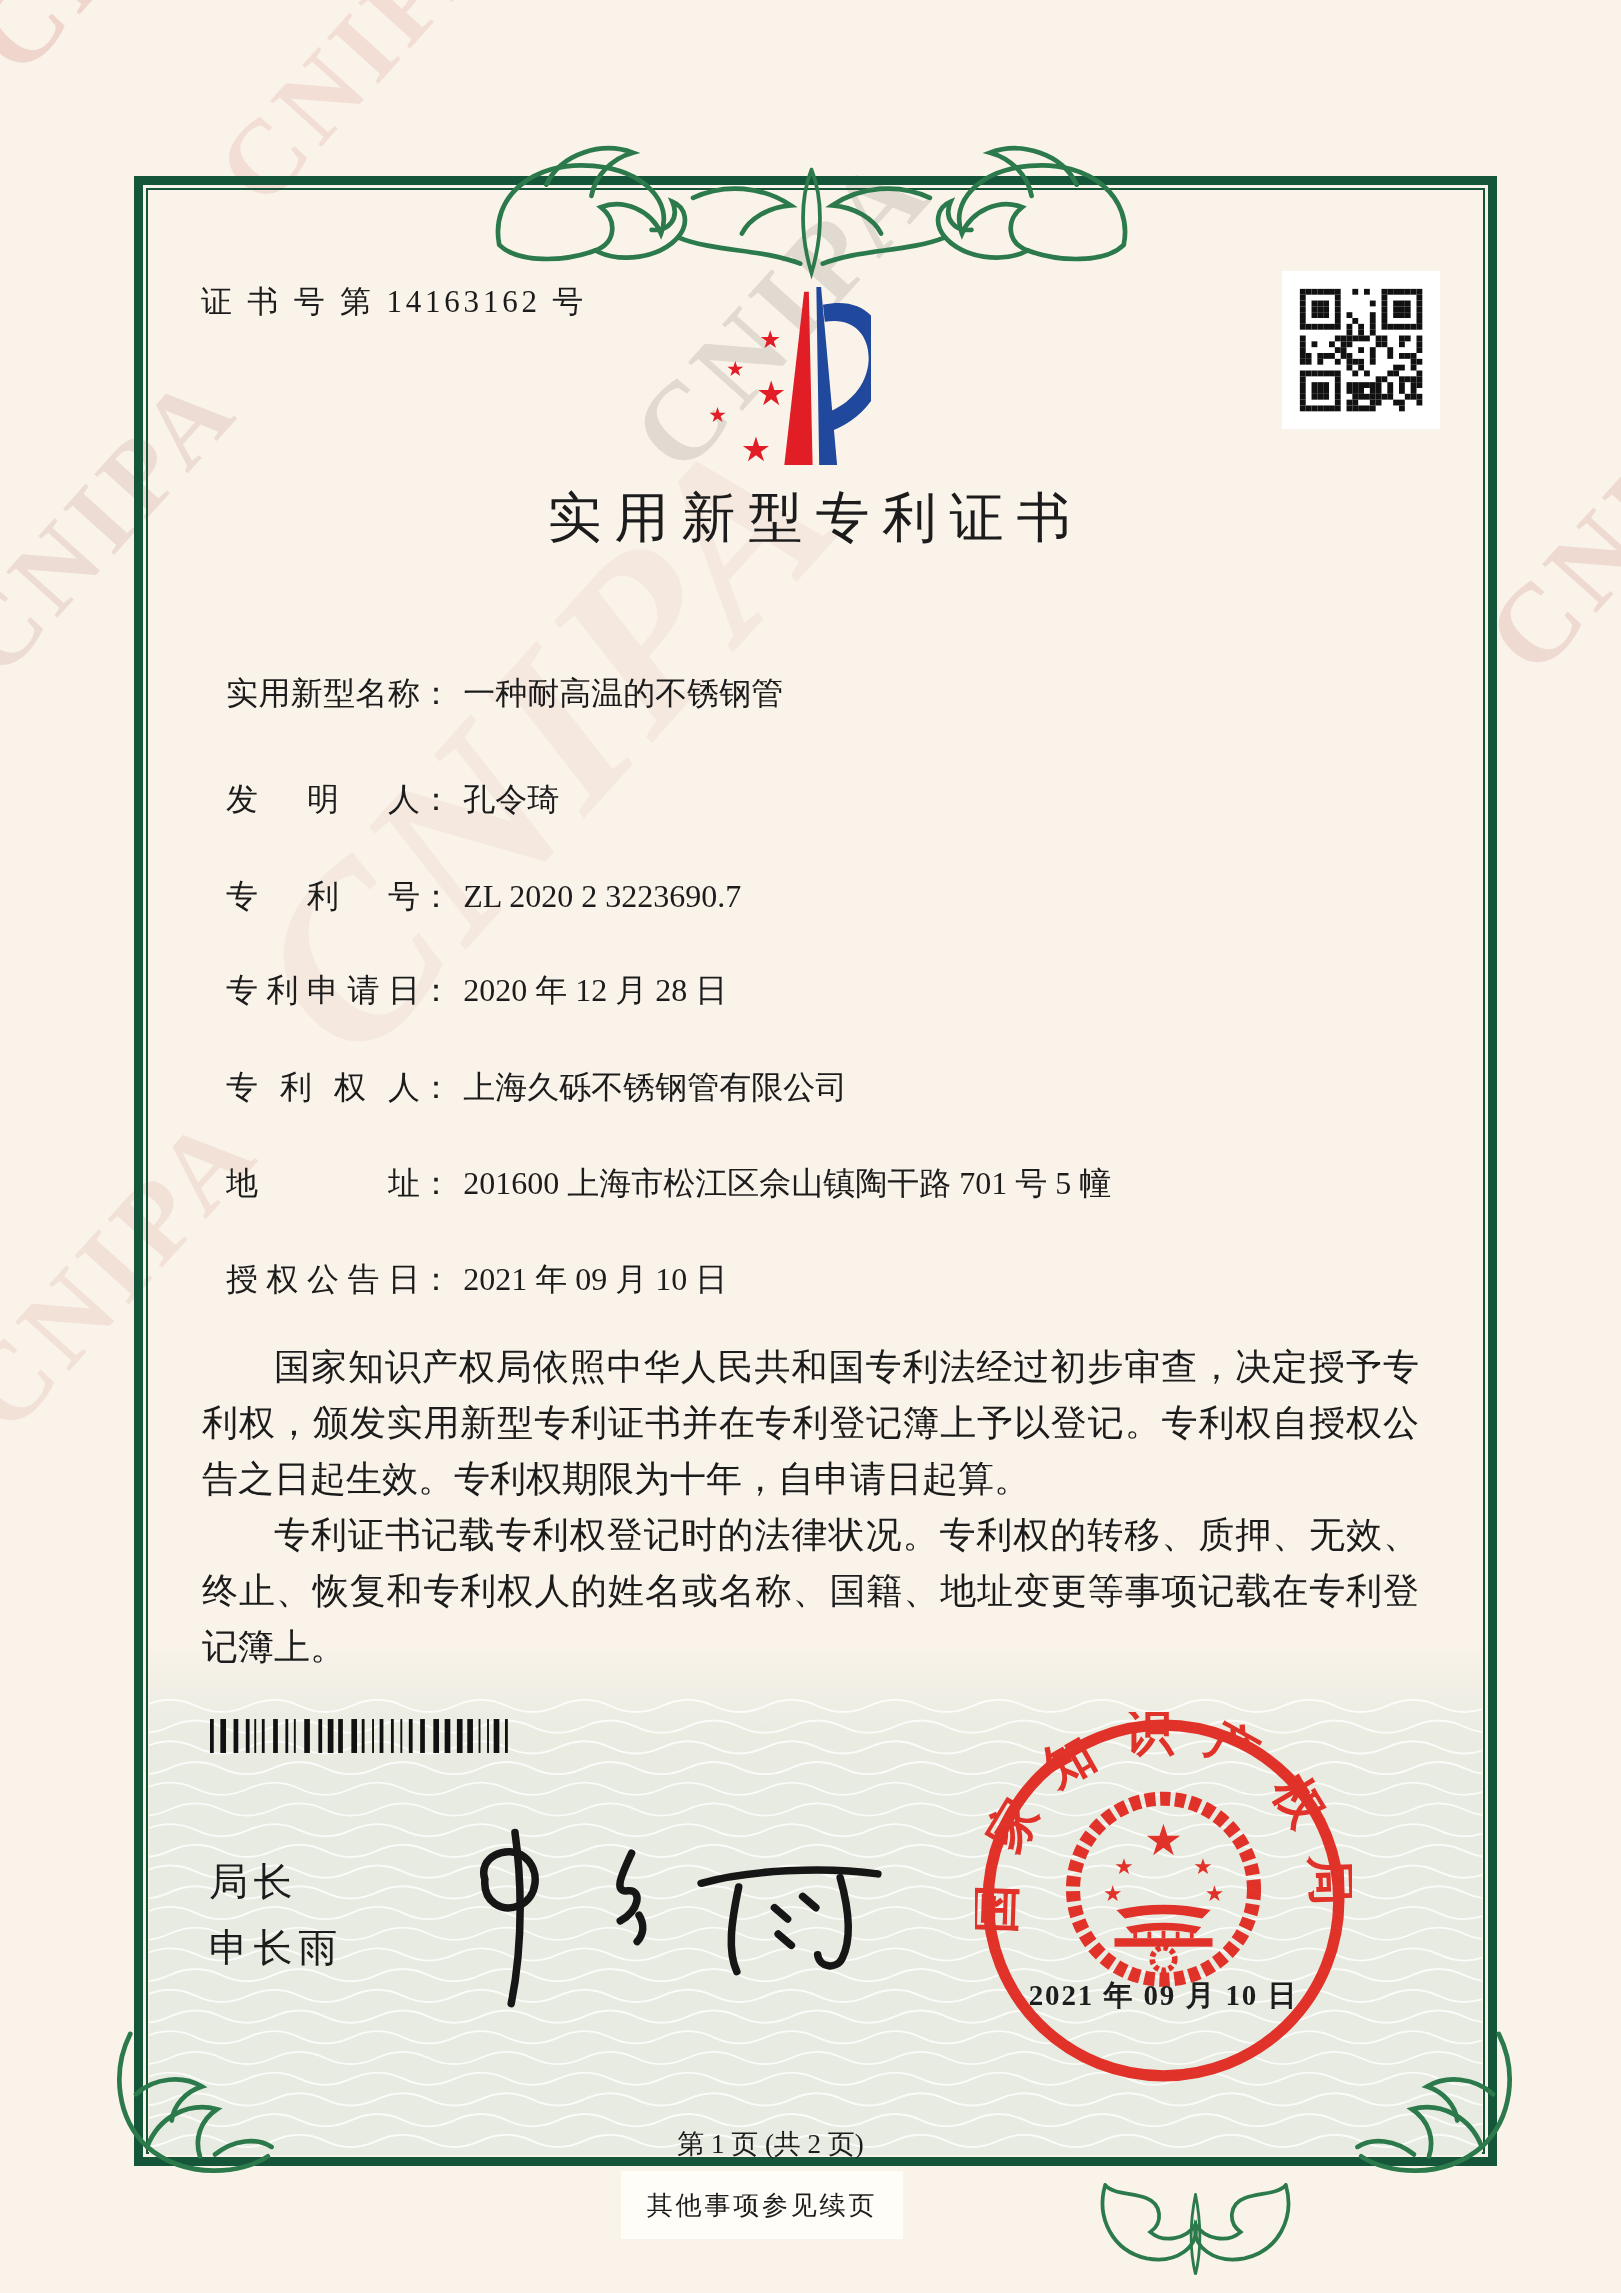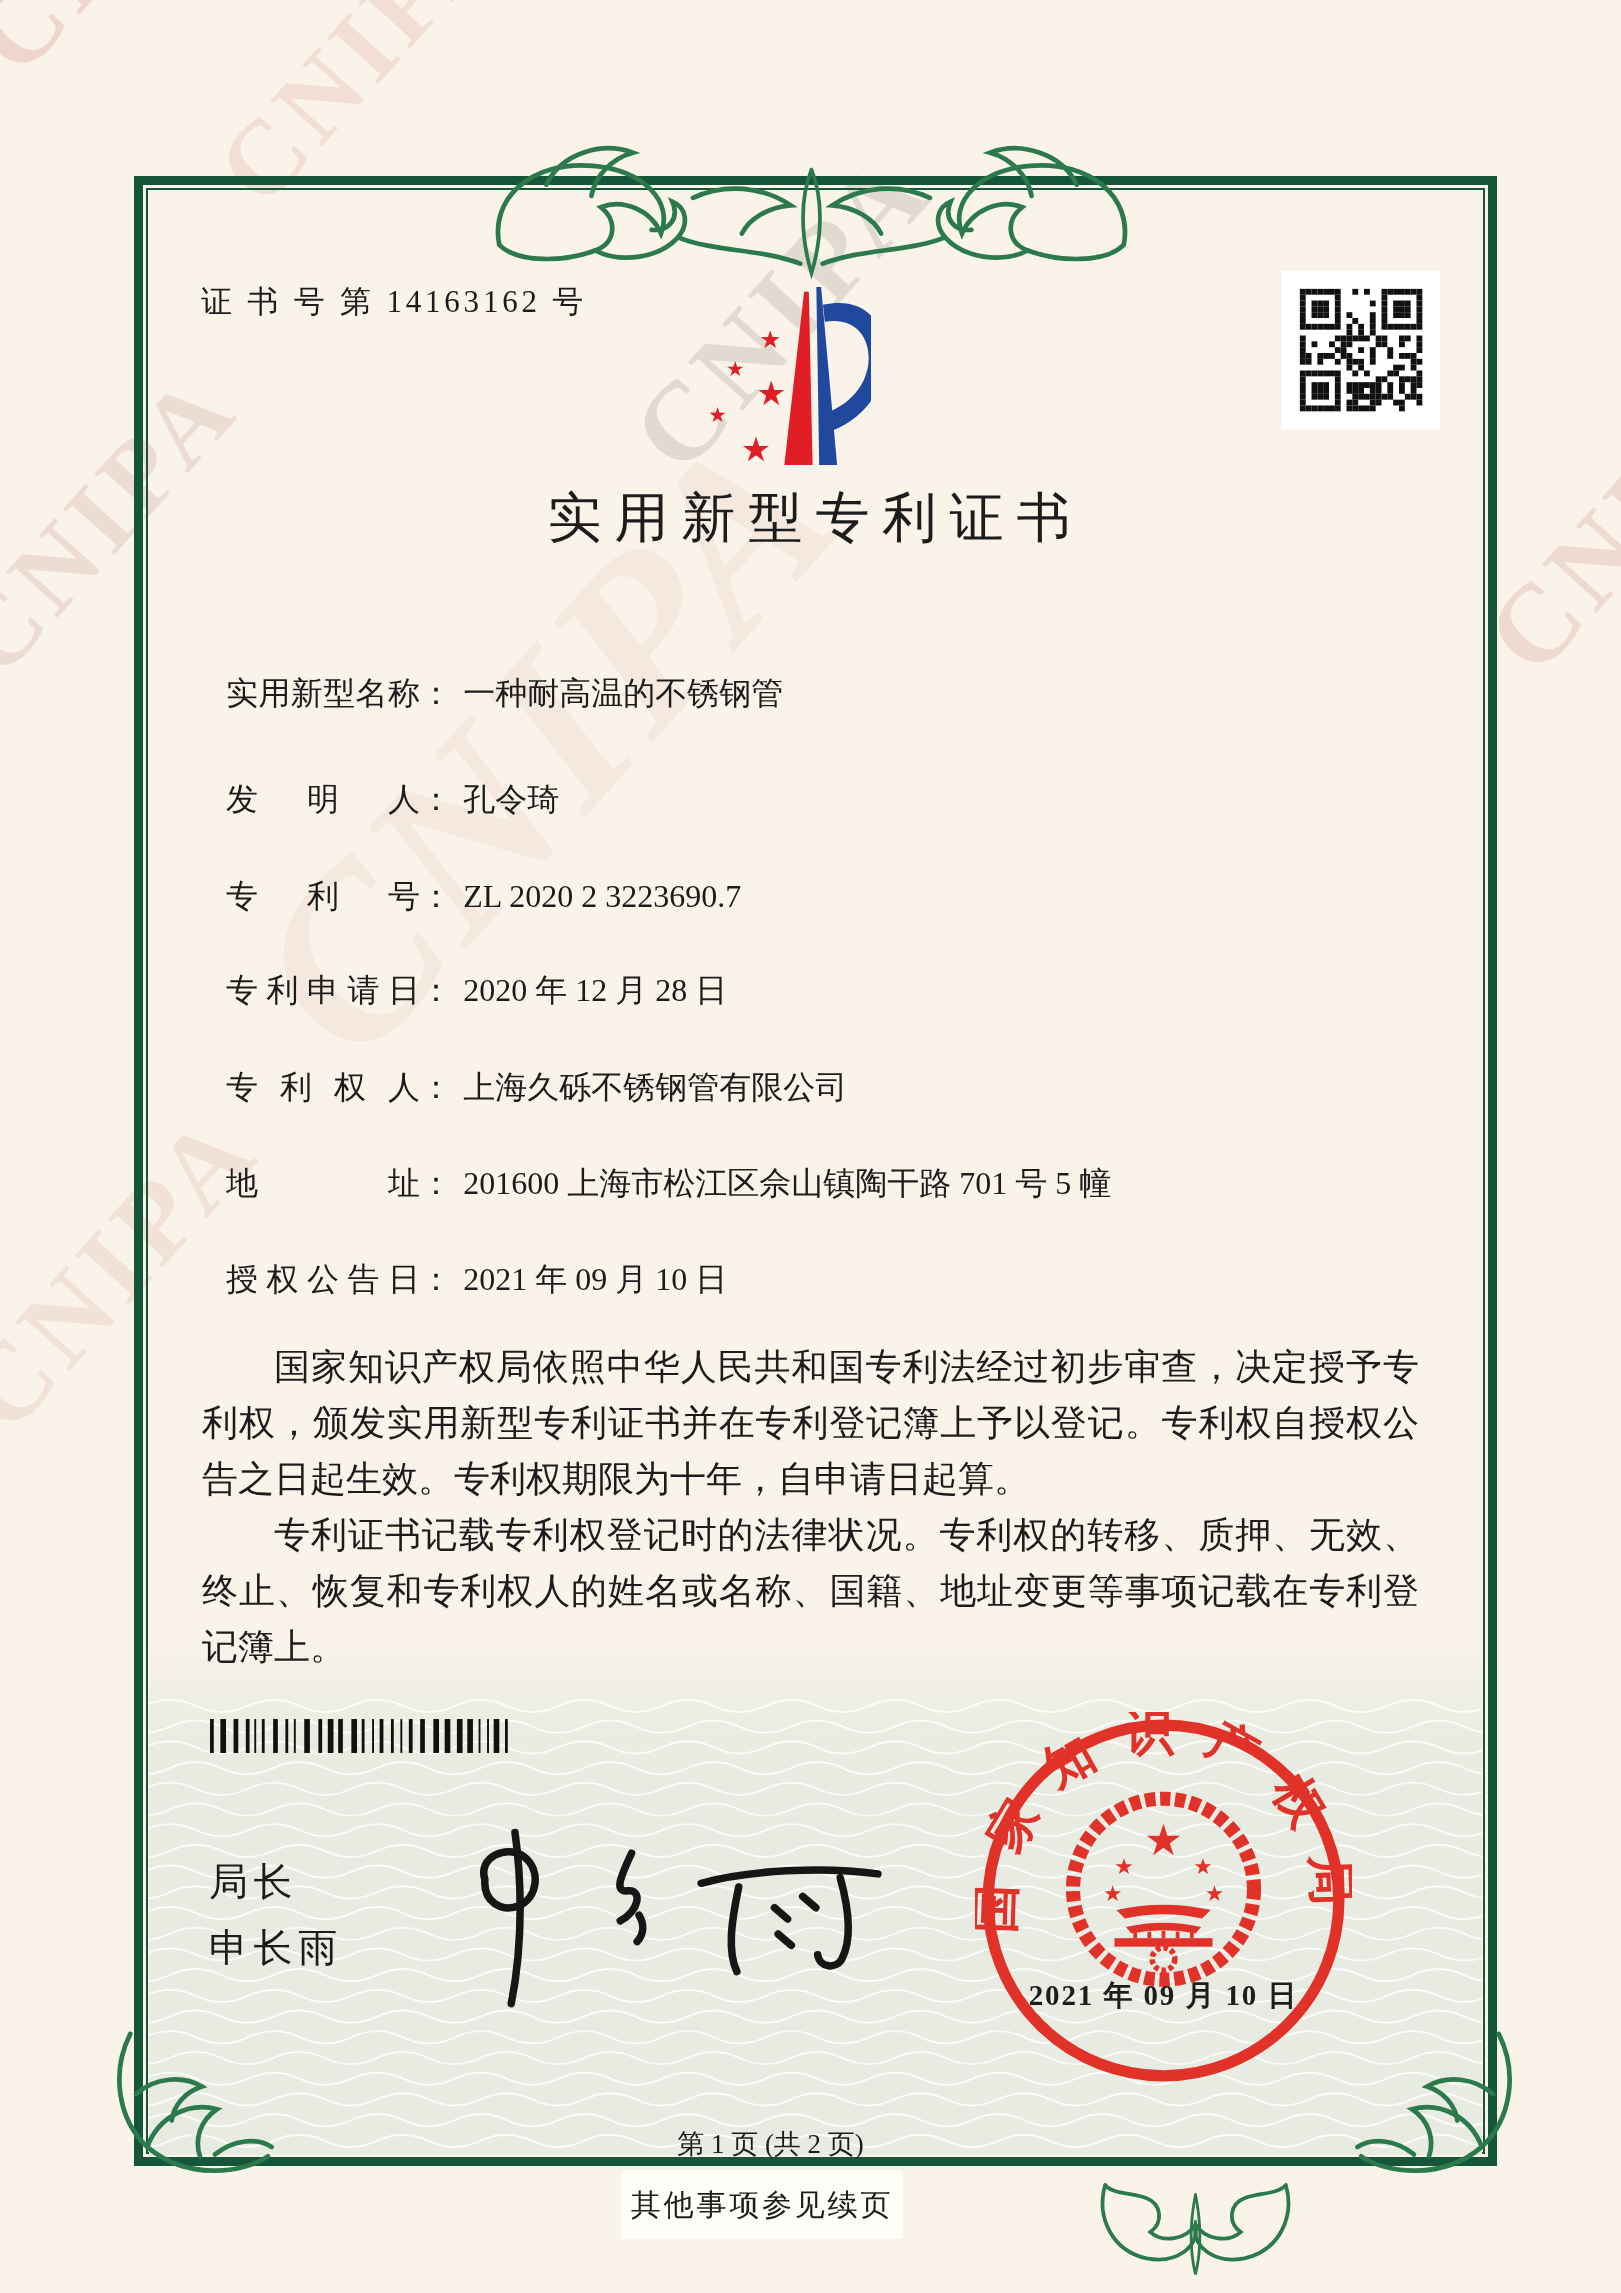--- a/index.html
+++ b/index.html
@@ -33,21 +33,21 @@
   
   .band{position:absolute; left:149px; top:1640px; width:1333px; height:515px; z-index:3;
         background:linear-gradient(180deg, rgba(232,235,225,0) 0px, rgba(232,235,225,.85) 85px, #e8ebe1 141px);}
   .band svg{position:absolute; inset:0;}
   .director{left:209px; font-size:39px; letter-spacing:5.6px; z-index:5;}
   .pageinfo{left:582px; top:2094px; width:377px; text-align:center; font-size:27px; z-index:5;margin-top:32px;}
   .sealdate{left:975px; top:1976px; width:377px; text-align:center; font-size:29px;
             letter-spacing:1.9px; color:#1d1d1d; z-index:6; font-weight:bold;}
   .footerbox{position:absolute; left:621px; top:2171px; width:282px; height:68px; background:#fffdf8;
              display:flex; align-items:center; justify-content:center; z-index:4;}
-  .footerbox span{font-size:30px; letter-spacing:2.8px;}
+  .footerbox span{font-size:26px; letter-spacing:2.8px;}
   .qrcard{position:absolute; left:1282px; top:271px; width:158px; height:158px; background:#fff; z-index:4;}
 </style>
 </head>
 <body>
 
 <div class="page">
 
   <div class="wm" style="left:-52px;top:14px;font-size:108px;color:rgba(222,168,158,.40);">CNIPA</div>
   <div class="wm" style="left:193px;top:146px;font-size:105px;color:rgba(224,176,166,.30);">CNIPA</div>
   <div class="wm" style="left:607px;top:410px;font-size:111px;color:rgba(152,144,130,.25);">CNIPA</div>

